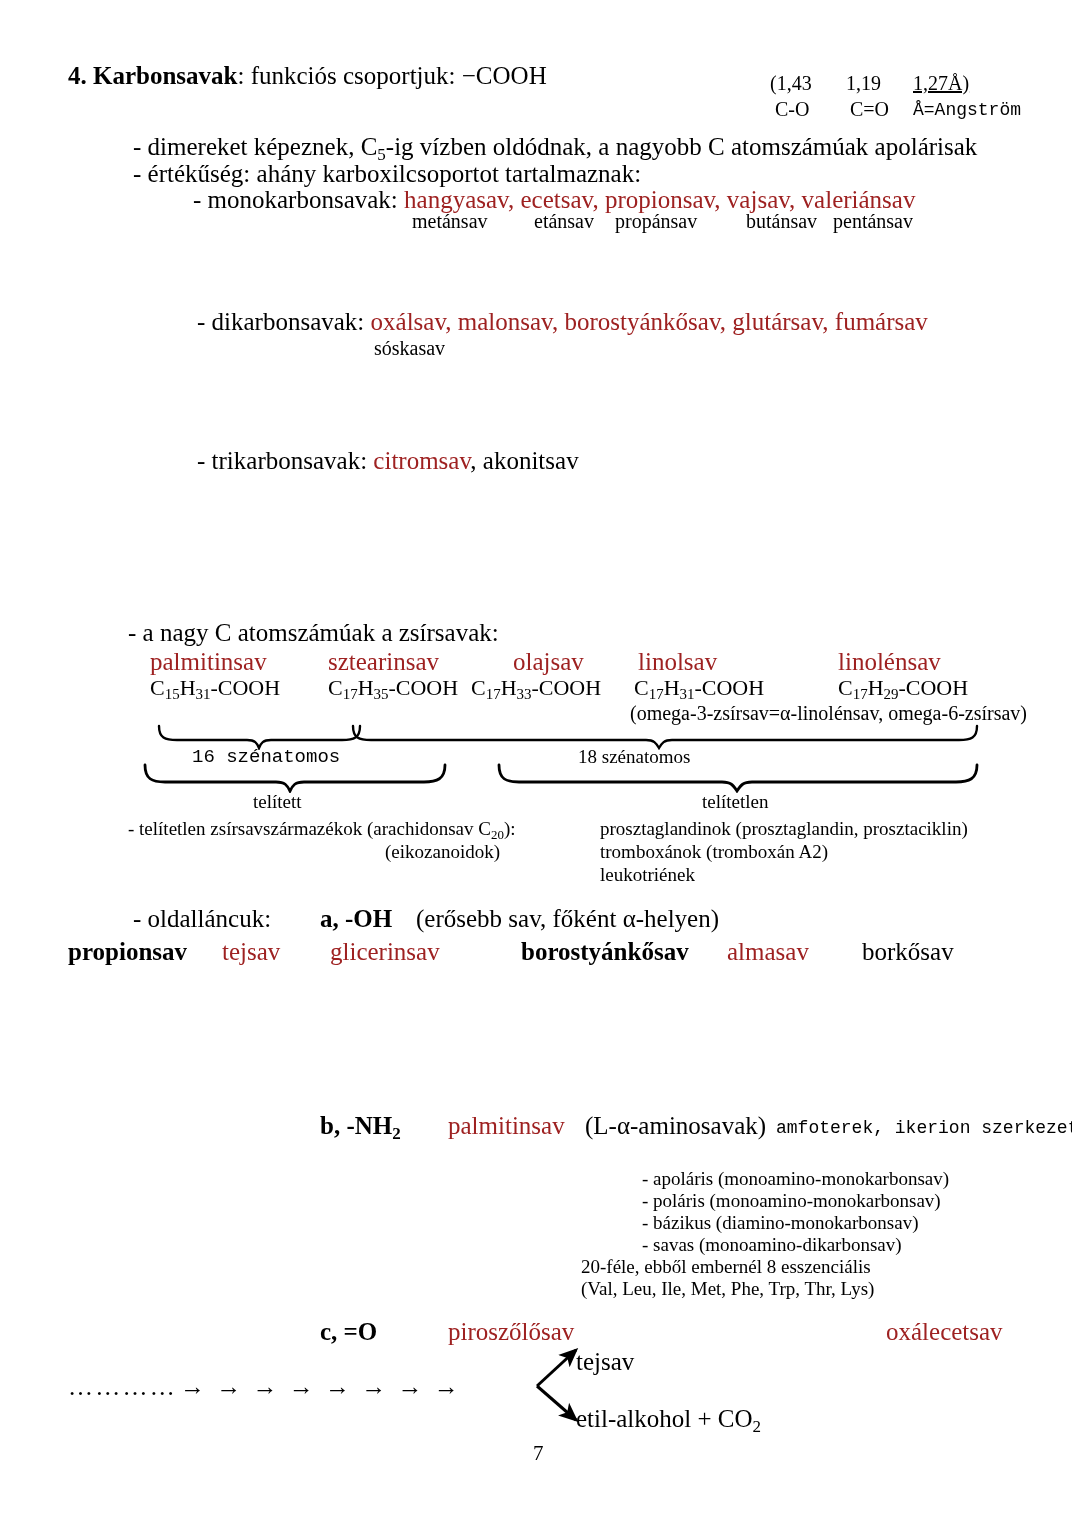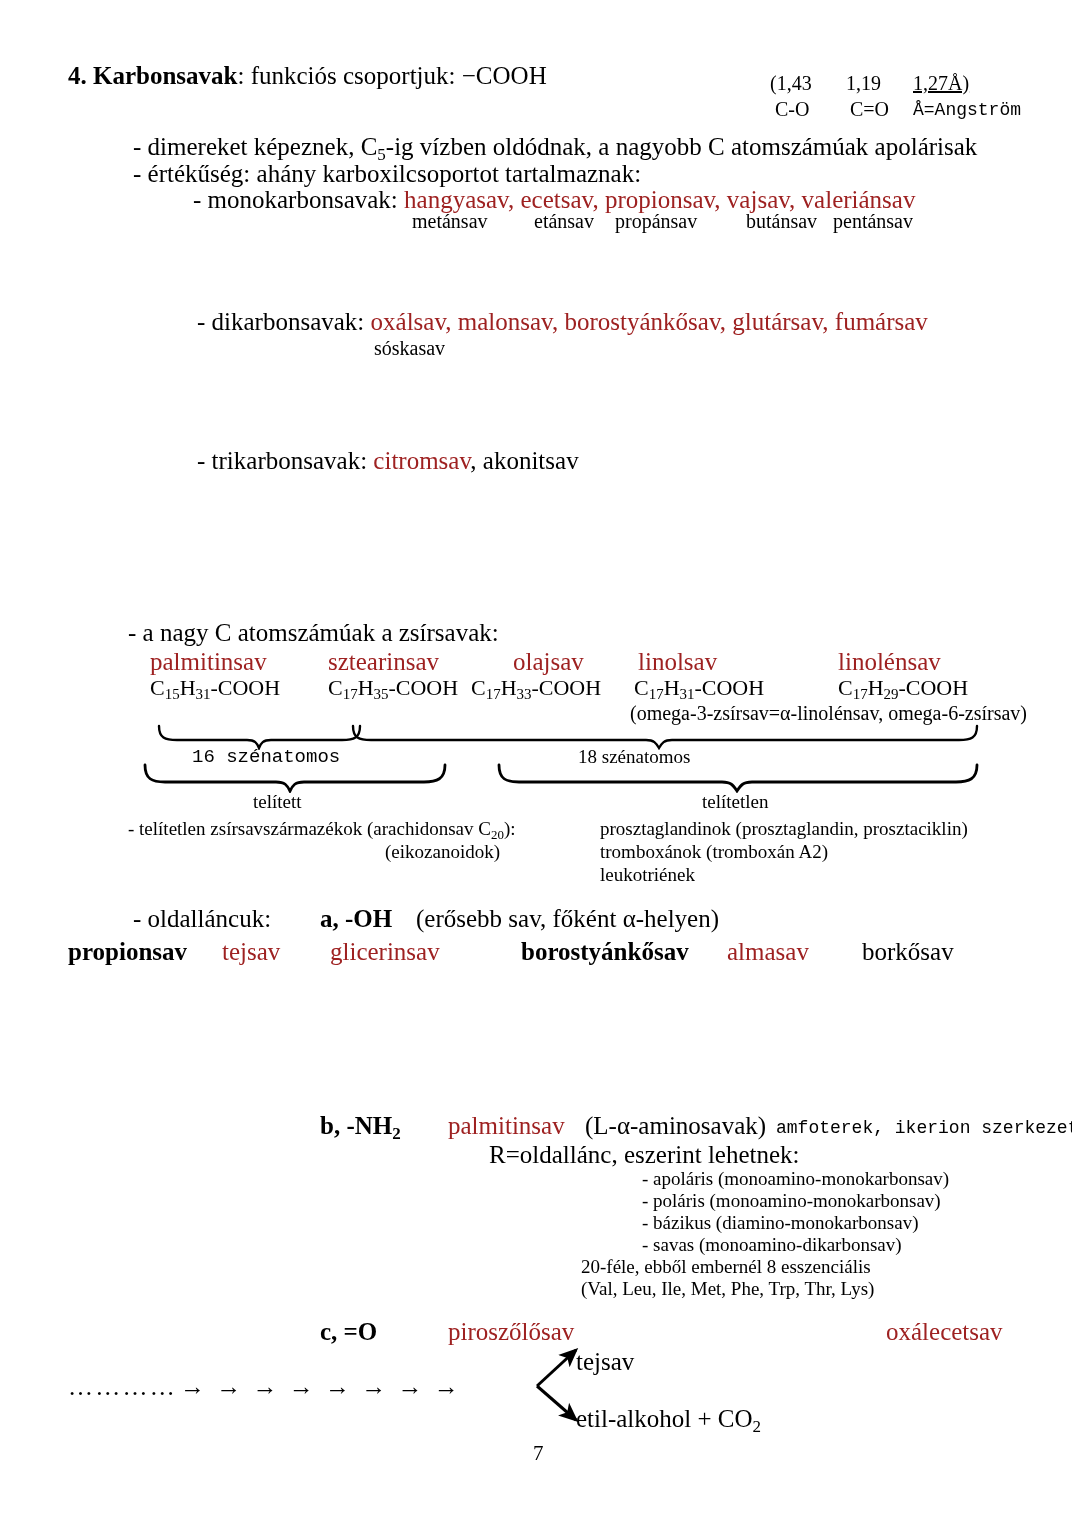--- a/index.html
+++ b/index.html
@@ -140,21 +140,20 @@
   <div class="abs fs-side red" style="left:222px; top:938px;">tejsav</div>
   <div class="abs fs-side red" style="left:330px; top:938px;">glicerinsav</div>
   <div class="abs fs-side b" style="left:521px; top:938px;">borostyánkősav</div>
   <div class="abs fs-side red" style="left:727px; top:938px;">almasav</div>
   <div class="abs fs-side" style="left:862px; top:938px;">borkősav</div>
 
   <div class="abs fs-side b" style="left:320px; top:1112px;"><span>b, -NH</span><sub>2</sub></div>
   <div class="abs fs-side red" style="left:448px; top:1112px;">palmitinsav</div>
   <div class="abs fs-side" style="left:585px; top:1112px;">(L-α-aminosavak)</div>
   <div class="abs fs-xs" style="left:776px; top:1118px;">amfoterek, ikerion szerkezetűek</div>
-  <div class="abs fs-side" style="left:489px; top:1141px;">R=oldallánc, eszerint lehetnek:</div>
 
   <div class="abs fs-brc" style="left:642px; top:1168px;">- apoláris (monoamino-monokarbonsav)</div>
   <div class="abs fs-brc" style="left:642px; top:1190px;">- poláris (monoamino-monokarbonsav)</div>
   <div class="abs fs-brc" style="left:642px; top:1212px;">- bázikus (diamino-monokarbonsav)</div>
   <div class="abs fs-brc" style="left:642px; top:1234px;">- savas (monoamino-dikarbonsav)</div>
   <div class="abs fs-brc" style="left:581px; top:1256px;">20-féle, ebből embernél 8 esszenciális</div>
   <div class="abs fs-brc" style="left:581px; top:1278px;">(Val, Leu, Ile, Met, Phe, Trp, Thr, Lys)</div>
 
   <div class="abs fs-side b" style="left:320px; top:1318px;">c, =O</div>
   <div class="abs fs-side red" style="left:448px; top:1318px;">piroszőlősav</div>

